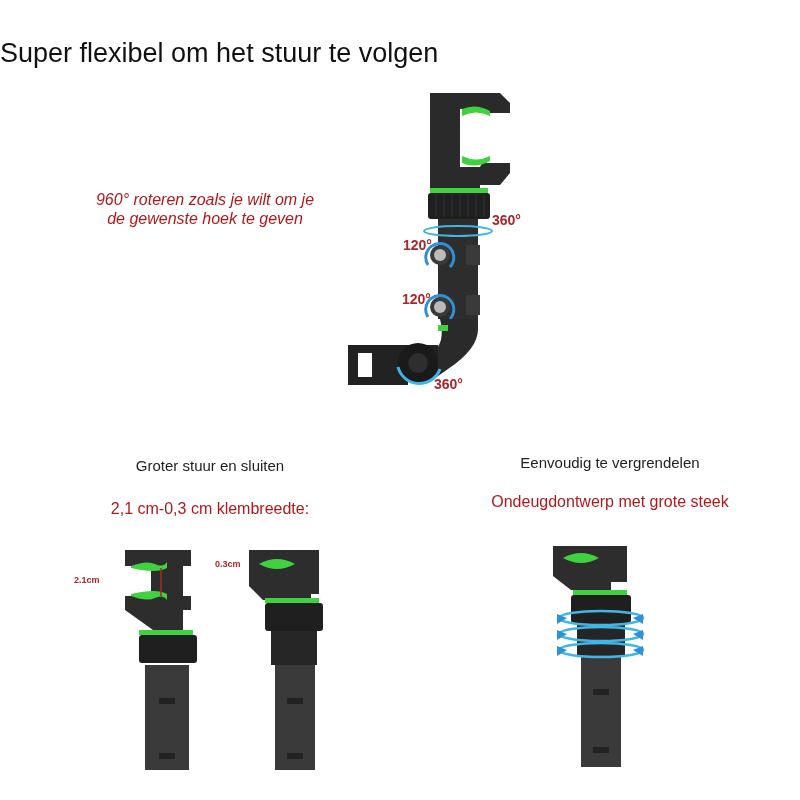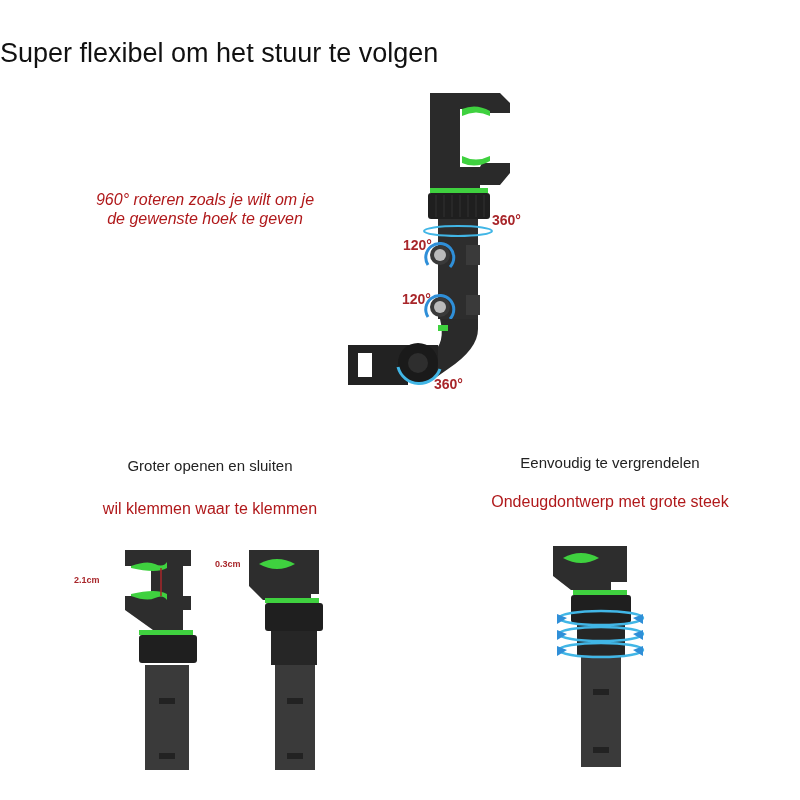--- a/index.html
+++ b/index.html
@@ -66,23 +66,23 @@
     <circle cx="78" cy="278" r="20" fill="#1a1a1a"></circle>
     <circle cx="78" cy="278" r="10" fill="#2e2e2e"></circle>
     <path d="M58 282 a22 22 0 0 0 42 2" fill="none" stroke="#41b6e6" stroke-width="3"></path>
   </svg>
   <span class="abs degree" style="left:152px; top:127px;">360°</span>
   <span class="abs degree" style="left:63px; top:152px;">120°</span>
   <span class="abs degree" style="left:62px; top:206px;">120°</span>
   <span class="abs degree" style="left:94px; top:291px;">360°</span>
 </div>
 
-<div class="abs subhead" style="left:60px; top:457px; width:300px;">Groter openen en sluiten</div>
+<div class="abs subhead" style="left:60px; top:457px; width:300px;">Groter stuur en sluiten</div>
 <div class="abs caption red" style="left:60px; top:499px; width:300px;">
-  <div>wil klemmen waar te klemmen</div>
+  <div>2,1 cm-0,3 cm klembreedte:</div>
 </div>
 
 <div class="abs" style="left:72px; top:548px; width:90px; height:230px;text-align:center;">
   <svg width="90" height="230" viewBox="0 0 90 230">
     <path d="M8 2 h66 v16 h-8 v30 h8 v14 h-8 v20 h-30 l-28 -20 v-14 h26 v-30 h-26 z" fill="#2d2d2d"></path>
     <path d="M14 18 q16 -6 24 -2 q8 4 12 -2 v6 q-10 6 -36 0z" fill="#3fd13f"></path>
     <path d="M14 48 q16 6 24 2 q8 -4 12 2 v-6 q-10 -6 -36 0z" fill="#3fd13f"></path>
     <rect x="22" y="82" width="54" height="5" fill="#3fd13f"></rect>
     <rect x="22" y="87" width="58" height="28" rx="3" fill="#1f1f1f"></rect>
     <rect x="28" y="117" width="44" height="105" fill="#3a3a3a"></rect>

